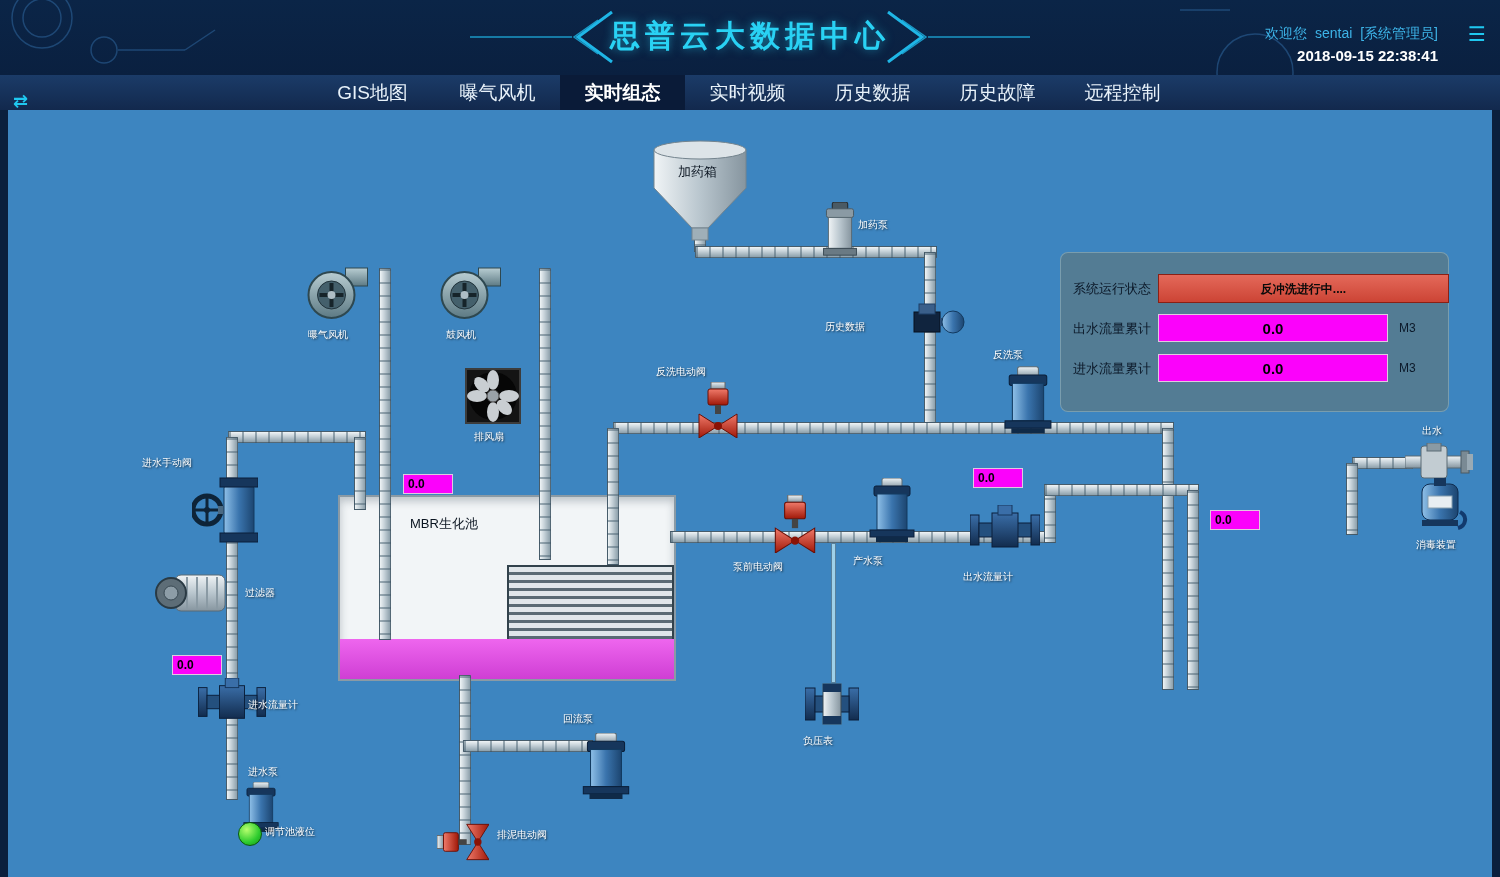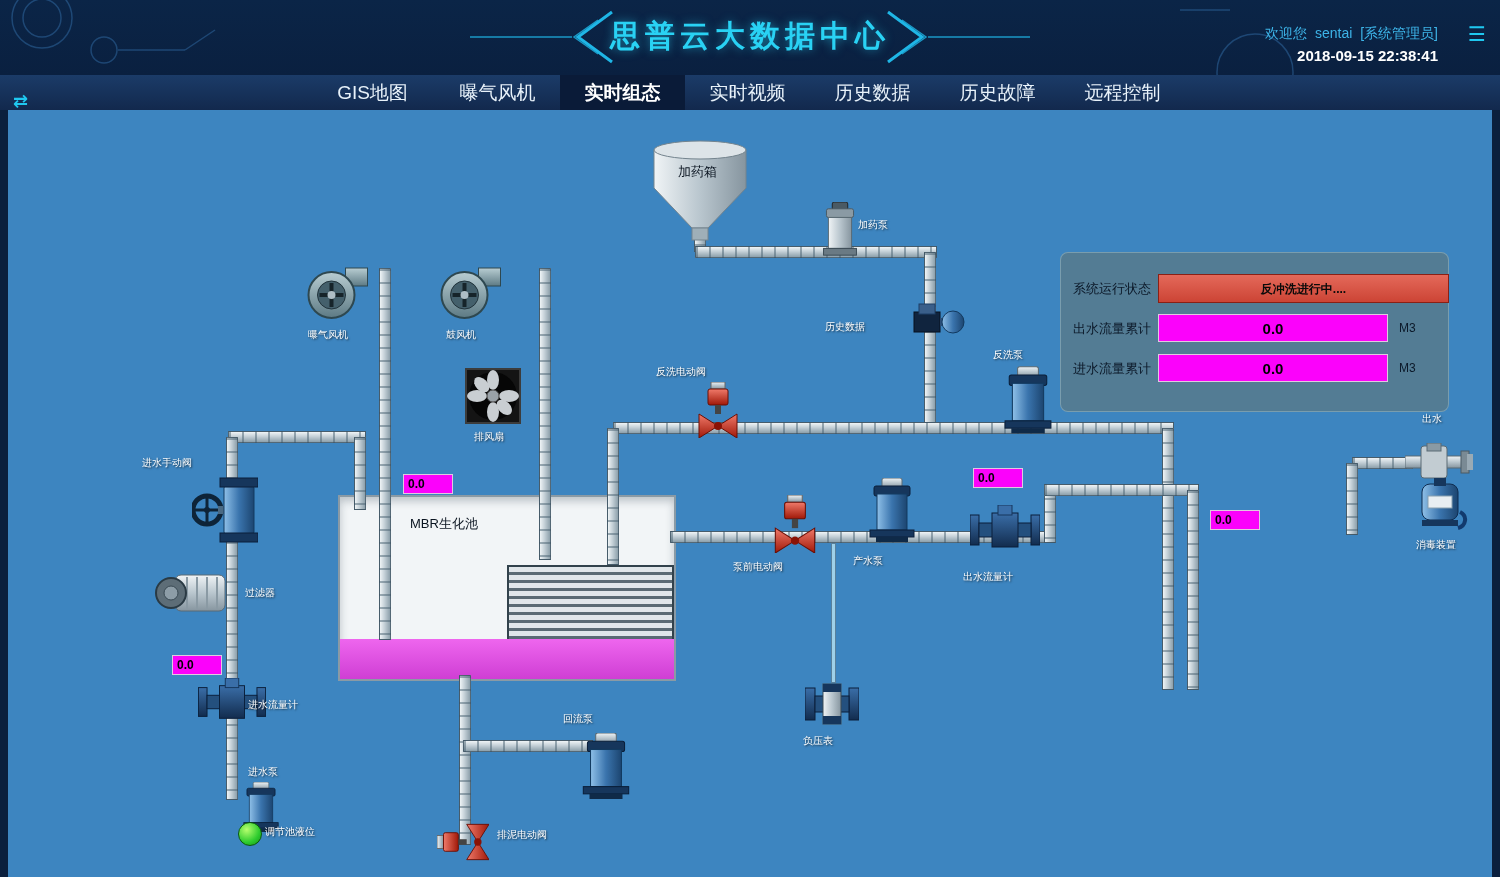--- a/index.html
+++ b/index.html
@@ -375,21 +375,21 @@
   <div class="lbl" style="left:237px;top:476px;">过滤器</div>
   <div class="lbl" style="left:240px;top:588px;">进水流量计</div>
   <div class="lbl" style="left:240px;top:655px;">进水泵</div>
   <div class="lbl" style="left:257px;top:715px;">调节池液位</div>
   <div class="lbl" style="left:555px;top:602px;">回流泵</div>
   <div class="lbl" style="left:489px;top:718px;">排泥电动阀</div>
   <div class="lbl" style="left:725px;top:450px;">泵前电动阀</div>
   <div class="lbl" style="left:845px;top:444px;">产水泵</div>
   <div class="lbl" style="left:955px;top:460px;">出水流量计</div>
   <div class="lbl" style="left:795px;top:624px;">负压表</div>
-  <div class="lbl" style="left:1414px;top:302px;">出水</div>
+  <div class="lbl" style="left:1414px;top:314px;">出水</div>
   <div class="lbl" style="left:1408px;top:428px;">消毒装置</div>
 
   <div class="panel">
     <div class="p-lbl" style="top:27px;">系统运行状态</div>
     <div class="p-alarm">反冲洗进行中....</div>
     <div class="p-lbl" style="top:67px;">出水流量累计</div>
     <div class="p-val" style="top:61px;">0.0</div>
     <div class="p-unit" style="top:68px;">M3</div>
     <div class="p-lbl" style="top:107px;">进水流量累计</div>
     <div class="p-val" style="top:101px;">0.0</div>

